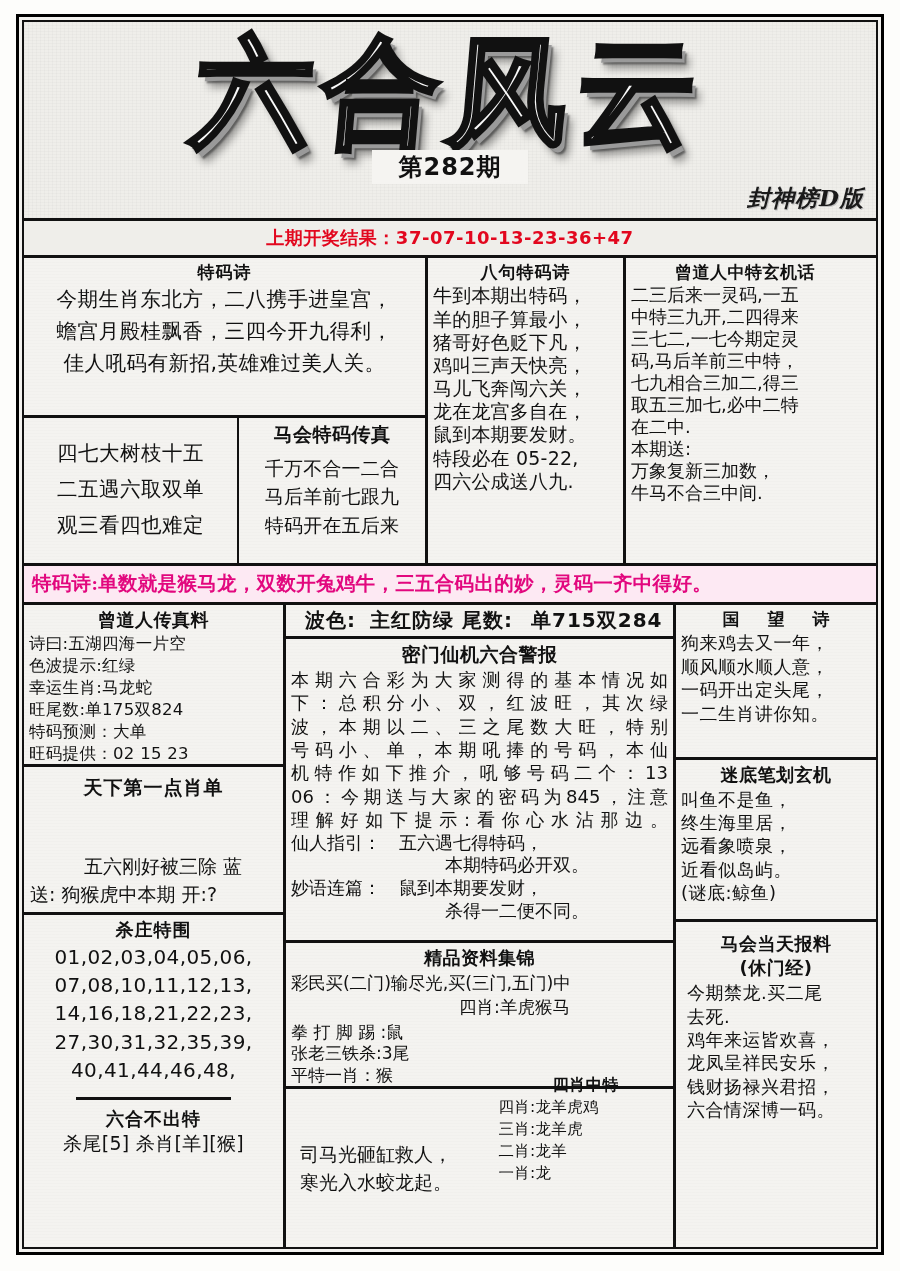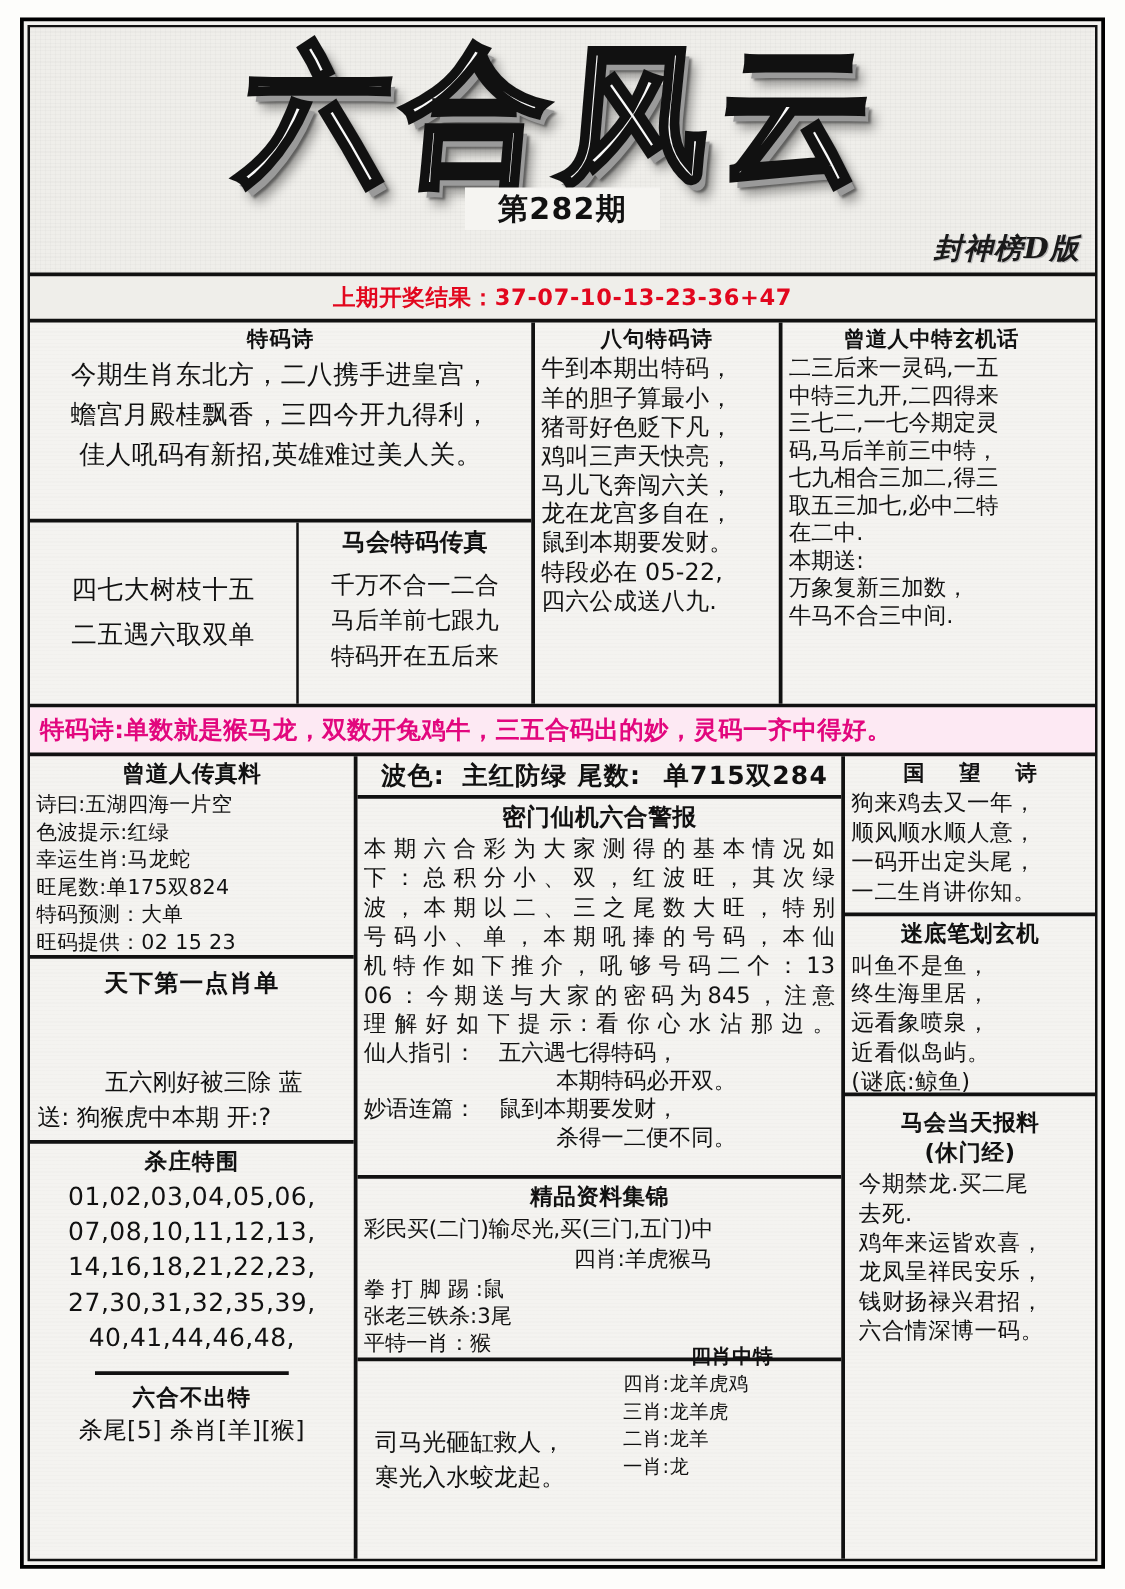--- a/index.html
+++ b/index.html
@@ -130,20 +130,21 @@
     border-bottom:3px solid #111;
     background:#fde9f3;
     padding:4px 6px 5px 8px;
   }
   .pinkbar .t{
     color:#e2077e;
     font-weight:bold;
     font-size:19.5px;
     letter-spacing:.3px;
     white-space:nowrap;
+    font-family:Liberation Serif, serif;
   }
 
   .wave{
     font-size:20px;font-weight:bold;letter-spacing:1px;
     padding:5px 0 6px 18px;
   }
 
   .kv{font-size:16.5px;line-height:1.34;letter-spacing:.3px;white-space:nowrap;}
 
   .nums{
@@ -182,20 +183,21 @@
           <div class="title">特码诗</div>
           <div class="poemA">今期生肖东北方，二八携手进皇宫，</div>
           <div class="poemA">蟾宫月殿桂飘香，三四今开九得利，</div>
           <div class="poemA">佳人吼码有新招,英雄难过美人关。</div>
         </div>
 
         <div class="row" style="height:145px;">
           <div class="cell br1 pad" style="width:215px;display:flex;flex-direction:column;justify-content:center;">
             <div class="poemA" style="line-height:1.75;">四七大树枝十五</div>
             <div class="poemA" style="line-height:1.75;">二五遇六取双单</div>
+            <div class="poemA" style="line-height:1.75;">观三看四也难定</div>
           </div>
           <div class="cell pad" style="width:186px;">
             <div class="title" style="font-size:19px;letter-spacing:.5px;margin-top:2px;">马会特码传真</div>
             <div class="poemB ctr" style="line-height:1.5;margin-top:8px;">千万不合一二合</div>
             <div class="poemB ctr" style="line-height:1.5;">马后羊前七跟九</div>
             <div class="poemB ctr" style="line-height:1.5;">特码开在五后来</div>
           </div>
         </div>
       </div>
 
@@ -335,29 +337,29 @@
             </div>
             <div class="four">
               <span>一肖:</span><span>龙</span>
             </div>
           </div>
         </div>
       </div>
 
       <div class="cell" style="flex:1 1 auto;display:flex;flex-direction:column;">
 
-        <div class="cell bb pad" style="height:128px;">
+        <div class="cell bb pad" style="height:155px;">
           <div class="title sp" style="font-size:17px;">国 望 诗</div>
           <div class="rpoem">狗来鸡去又一年，</div>
           <div class="rpoem">顺风顺水顺人意，</div>
           <div class="rpoem">一码开出定头尾，</div>
           <div class="rpoem">一二生肖讲你知。</div>
         </div>
 
-        <div class="cell bb pad" style="height:144px;">
+        <div class="cell bb pad" style="height:162px;">
           <div class="title" style="font-size:18px;letter-spacing:.5px;">迷底笔划玄机</div>
           <div class="rpoem">叫鱼不是鱼，</div>
           <div class="rpoem">终生海里居，</div>
           <div class="rpoem">远看象喷泉，</div>
           <div class="rpoem">近看似岛屿。</div>
           <div class="rpoem">(谜底:鲸鱼)</div>
         </div>
 
         <div class="cell pad" style="flex:1 1 auto;">
           <div class="title" style="font-size:18px;letter-spacing:.5px;margin-top:8px;">马会当天报料</div>

